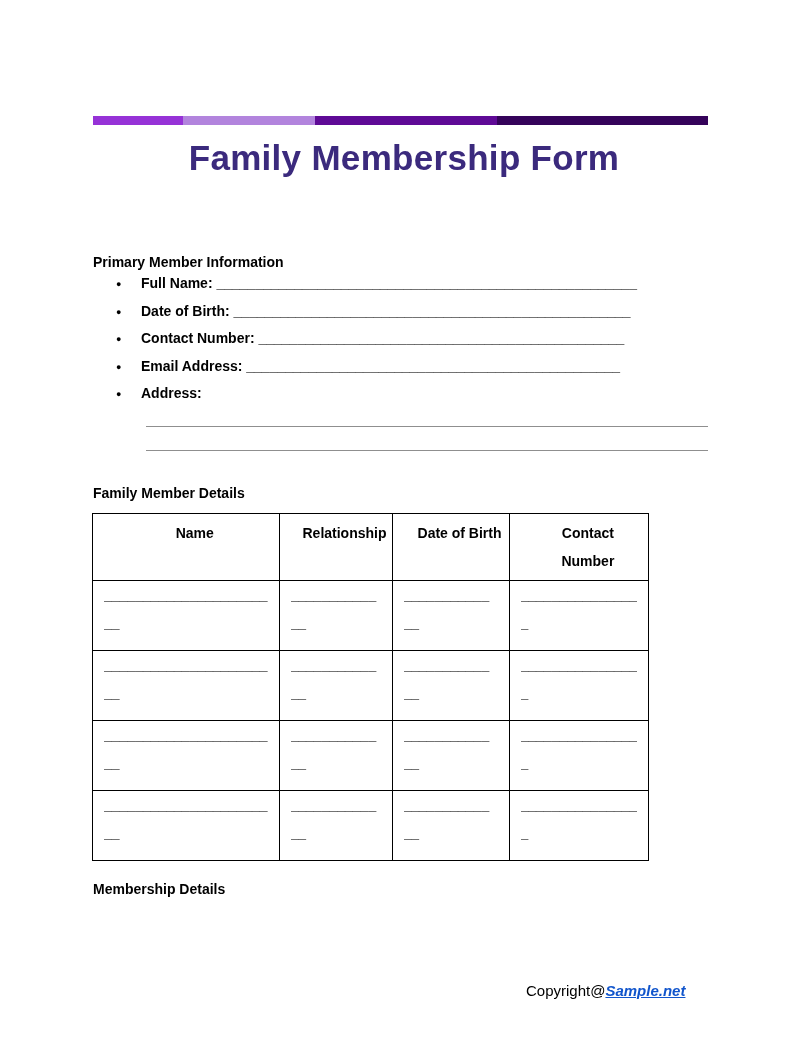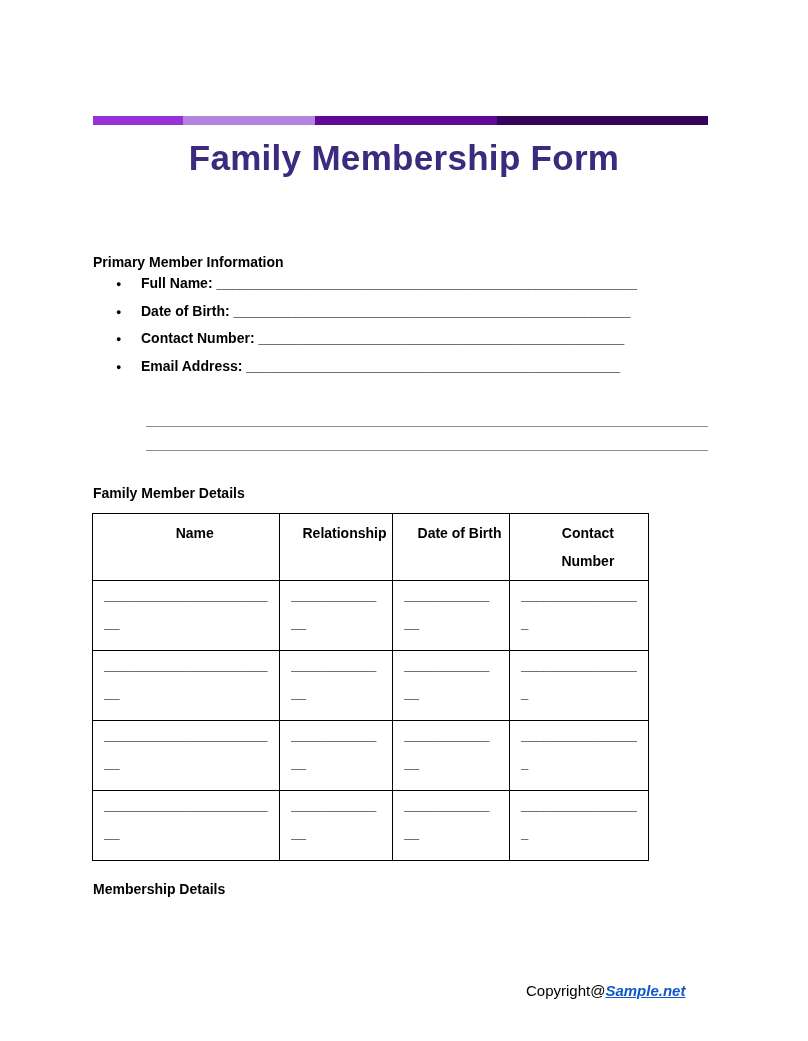--- a/index.html
+++ b/index.html
@@ -89,20 +89,24 @@
       <span class="blank">___________________________________________________</span>
     </li>
     <li>
       <span class="lbl">Contact Number:</span>
       <span class="blank">_______________________________________________</span>
     </li>
     <li>
       <span class="lbl">Email Address:</span>
       <span class="blank">________________________________________________</span>
     </li>
+    <li>
+      <span class="lbl">Address:</span>
+      <span class="blank"></span>
+    </li>
   </ul>
 
   <div class="addr-line" id="addr1"></div>
   <div class="addr-line" id="addr2"></div>
 
   <h2 class="sec" id="family-heading">Family Member Details</h2>
 
   <table class="family-table">
     <colgroup>
       <col class="col-name">

